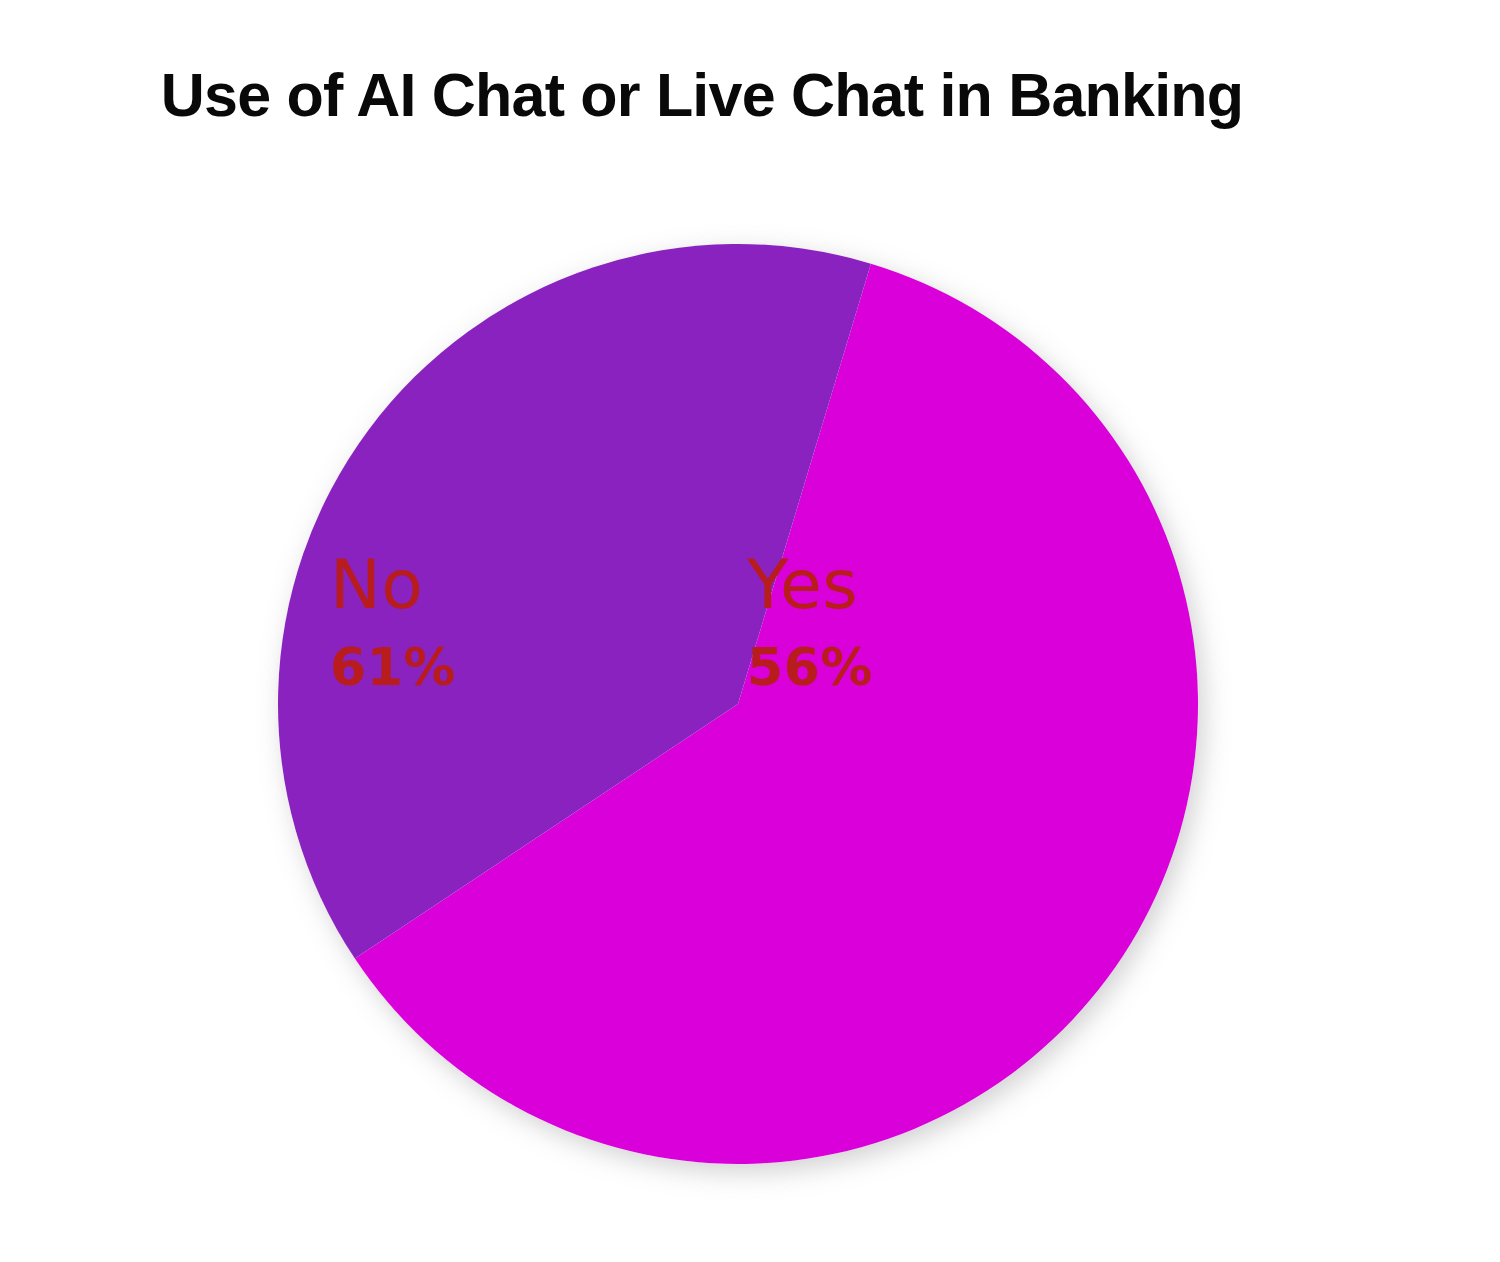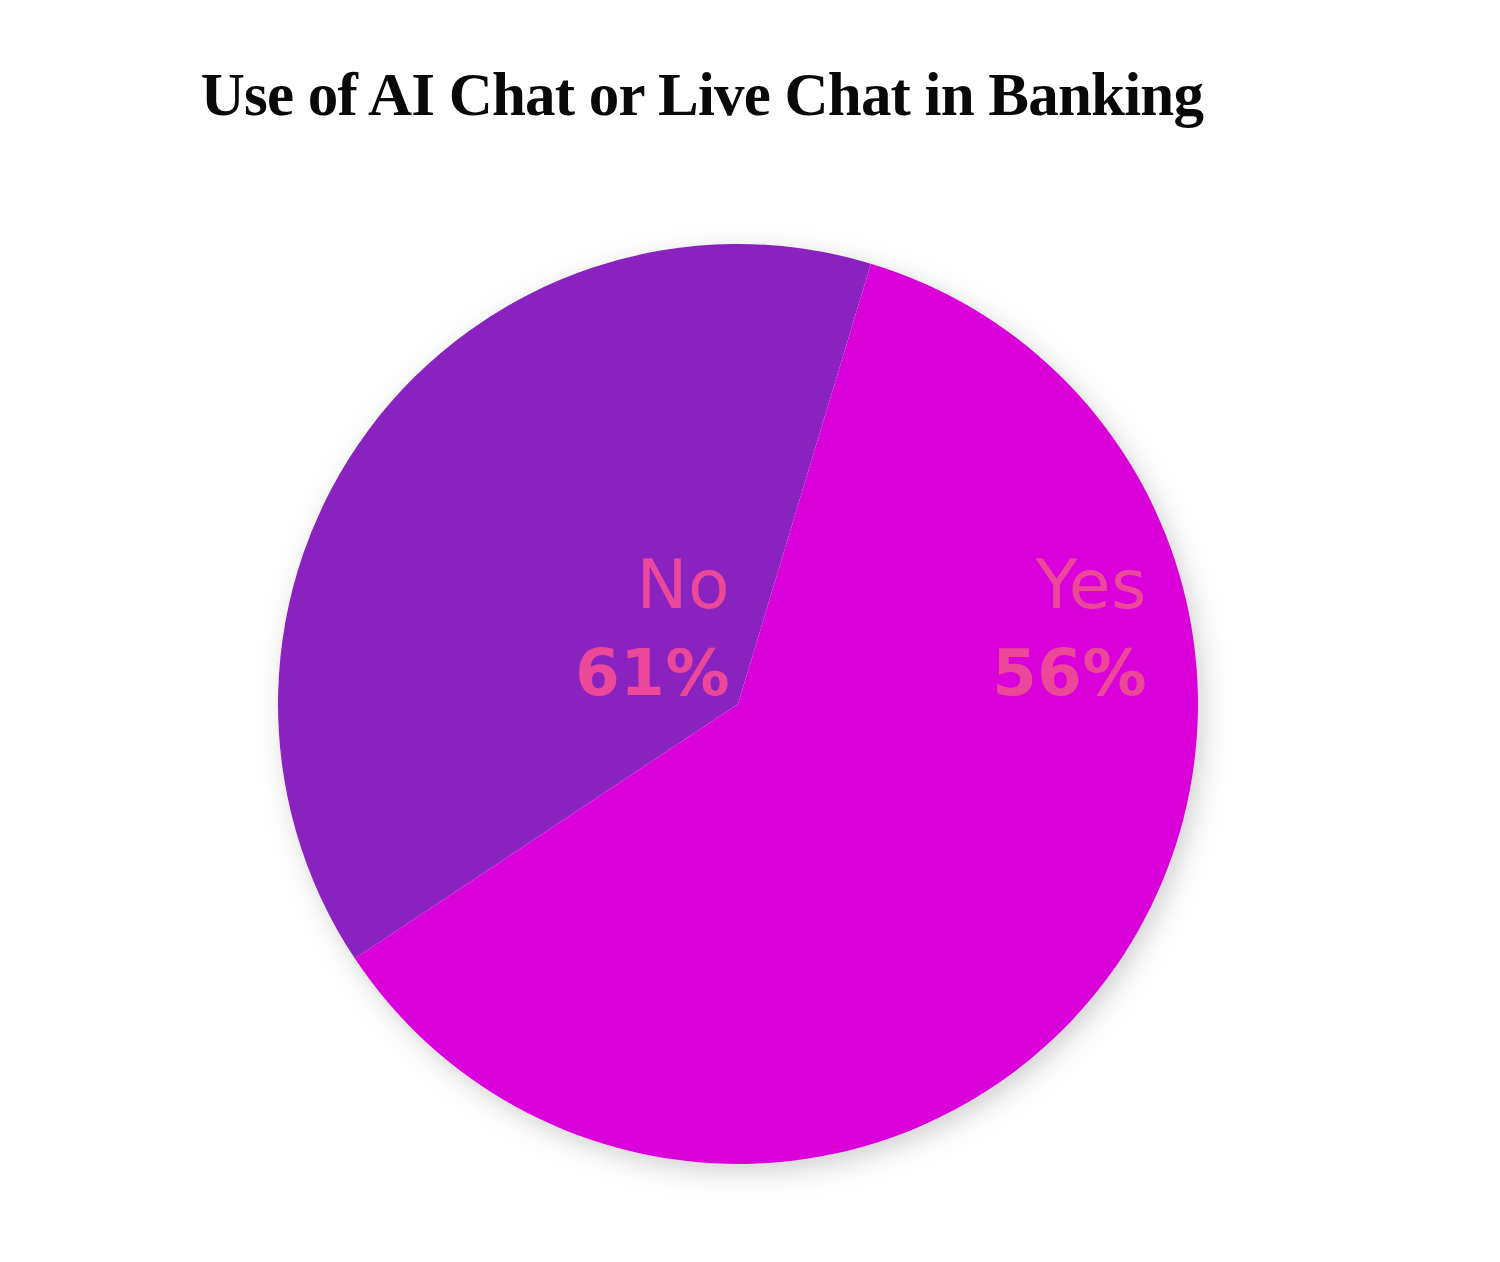--- a/index.html
+++ b/index.html
@@ -18,21 +18,21 @@
 
   
   .chart-title {
     position: absolute;
     left: 0;
     top: 60px;
     width: 1500px;
     text-align: center;
     padding-right: 96px;
     box-sizing: border-box;
-    font-family: Liberation Serif, serif;
+    font-family: Liberation Sans, sans-serif;
     font-size: 61px;
     font-weight: 700;
     letter-spacing: -0.8px;
     color: #090909;
     line-height: 1.15;
     white-space: nowrap;
   }
 
   
   .chart-canvas {
@@ -54,36 +54,36 @@
   }
   .pie-svg {
     position: absolute;
     left: 0;
     top: 0;
   }
 
   
   .slice-label {
     position: absolute;
-    text-align: right;
-    color: #ec4899;
+    text-align: left;
+    color: #b91c1c;
     line-height: 1.0;
     white-space: nowrap;
     pointer-events: none;
   }
   .slice-label .cat {
     display: block;
     font-size: 68px;
     font-weight: 400;
     letter-spacing: 0.5px;
   }
   .slice-label .val {
     display: block;
     margin-top: 22px;
-    font-size: 64px;
+    font-size: 52px;
     font-weight: 700;
     letter-spacing: 0.5px;
   }
   .label-no  { left: 330px; top: 551px; width: 400px; }
   .label-yes { left: 747px; top: 551px; width: 400px; }
 </style>
 </head>
 <body>
 
 <div class="chart-title">Use of AI Chat or Live Chat in Banking</div>

